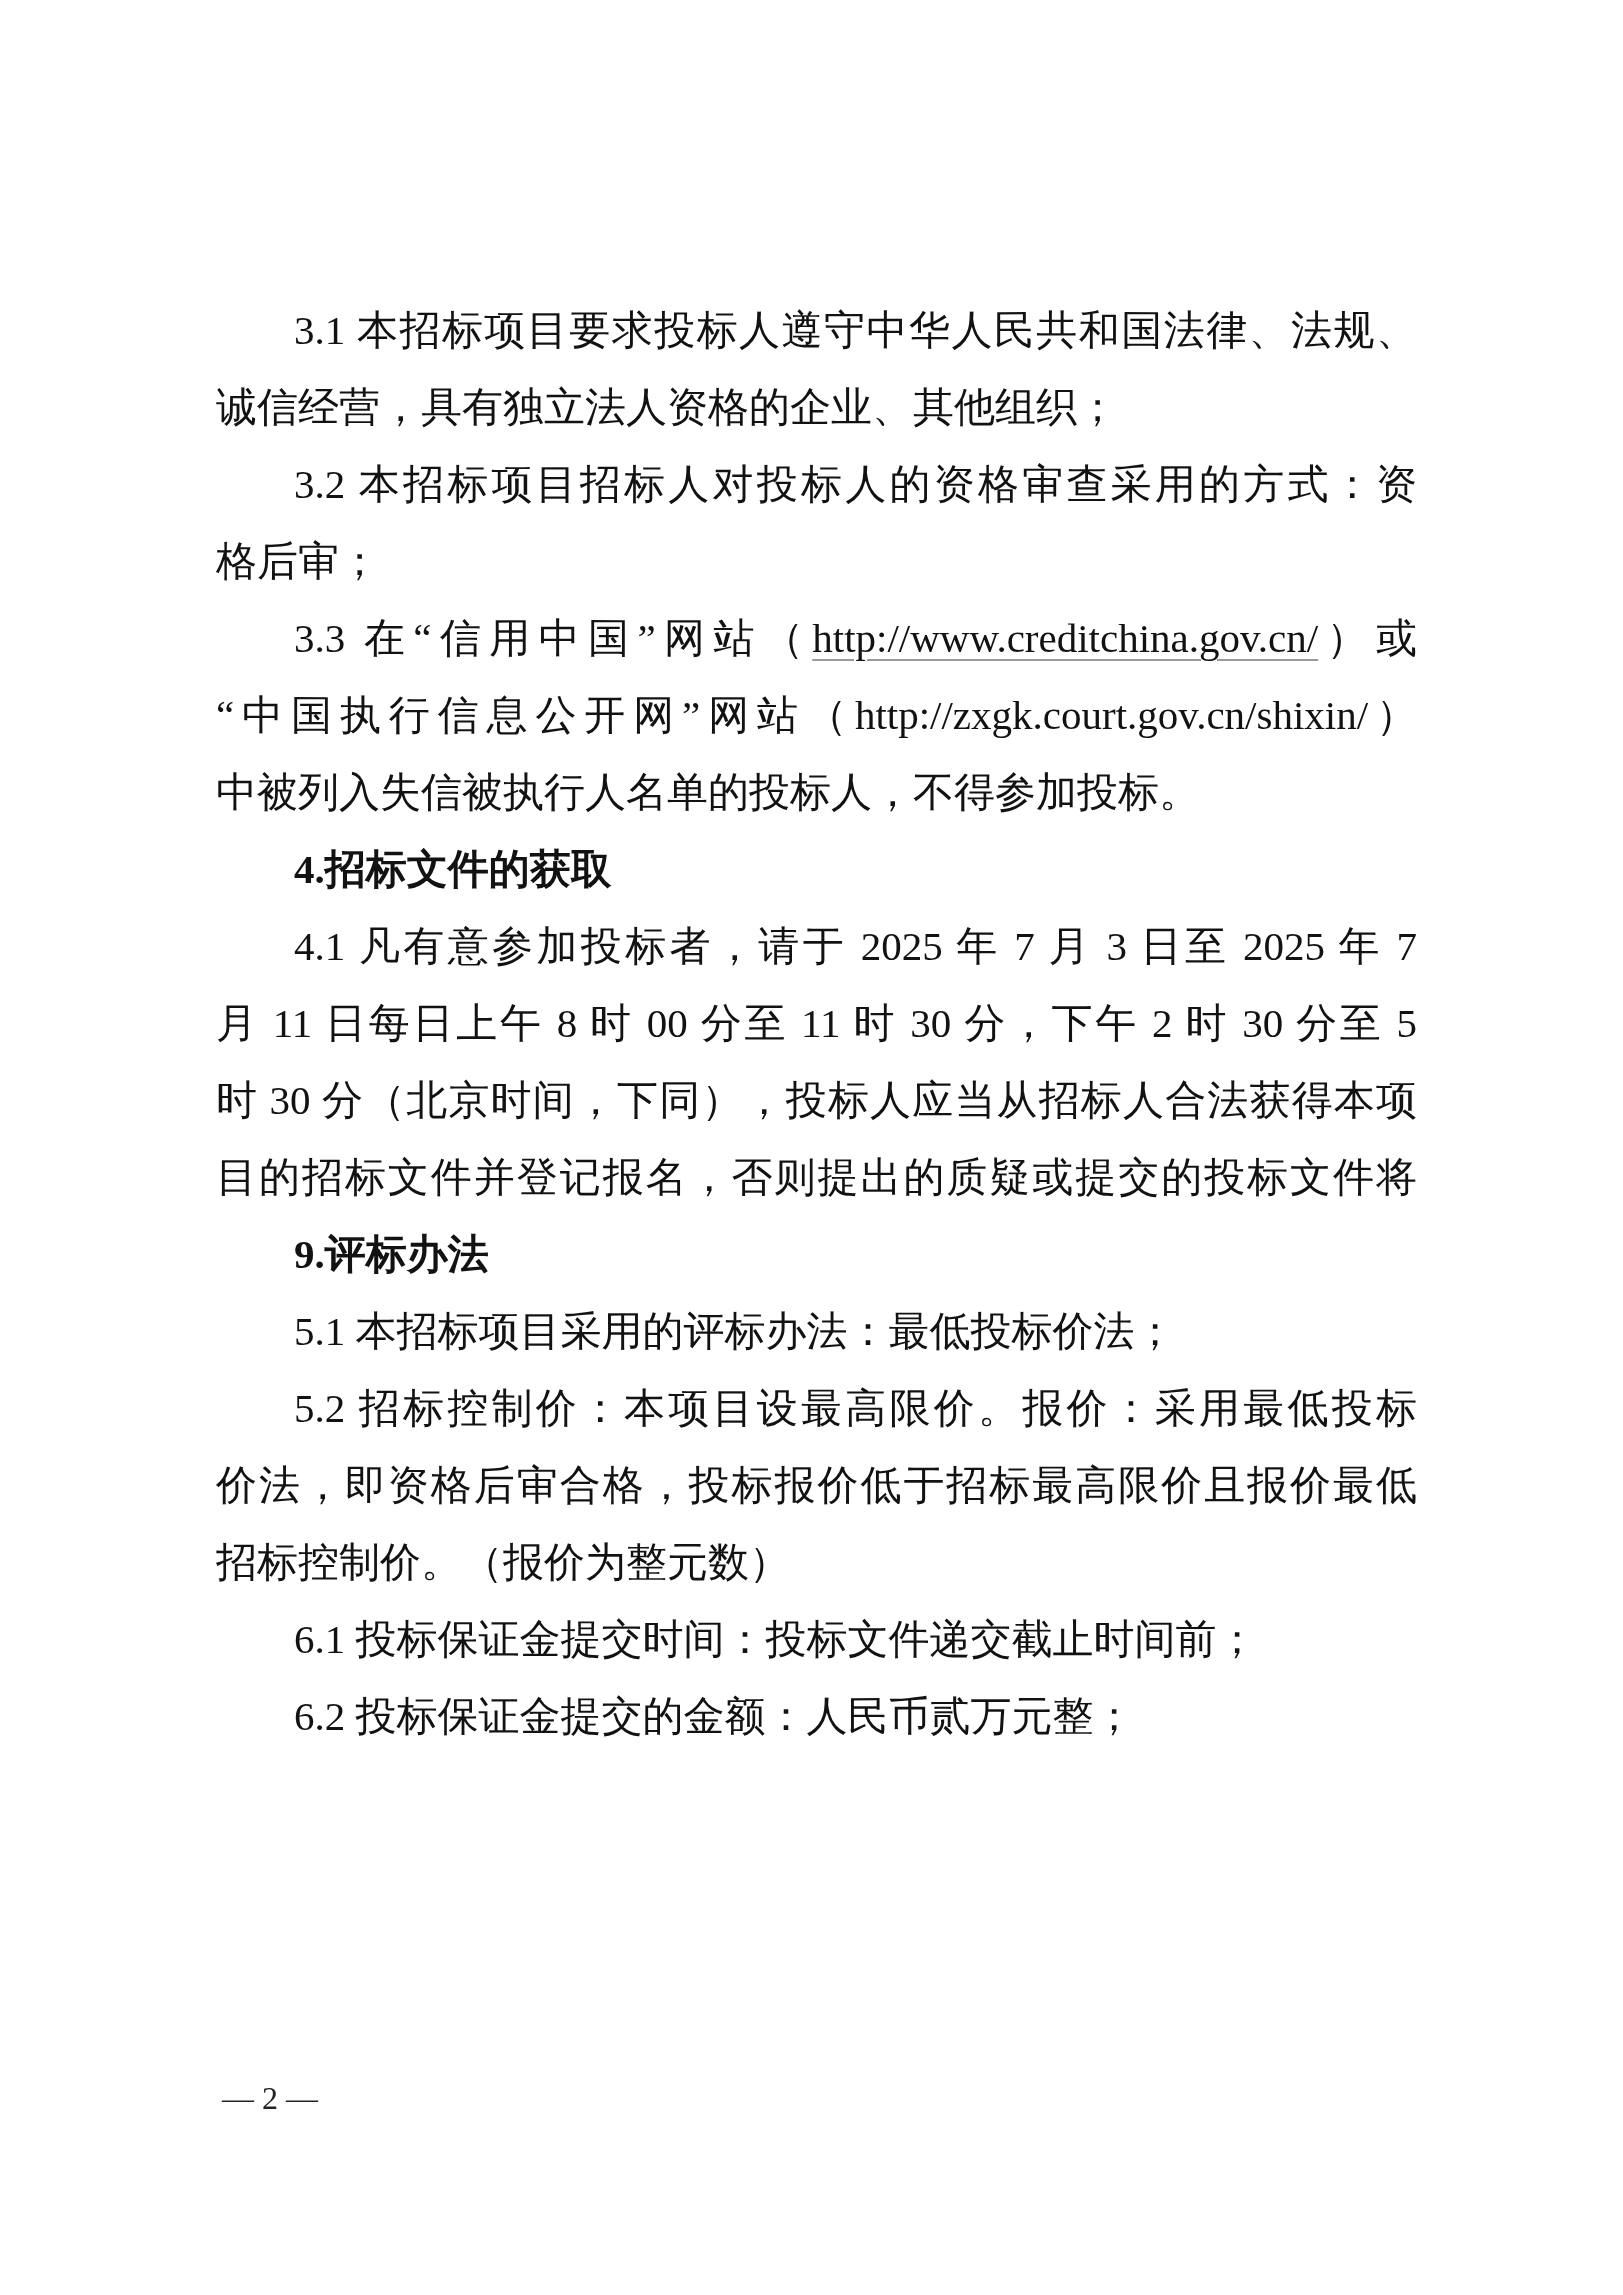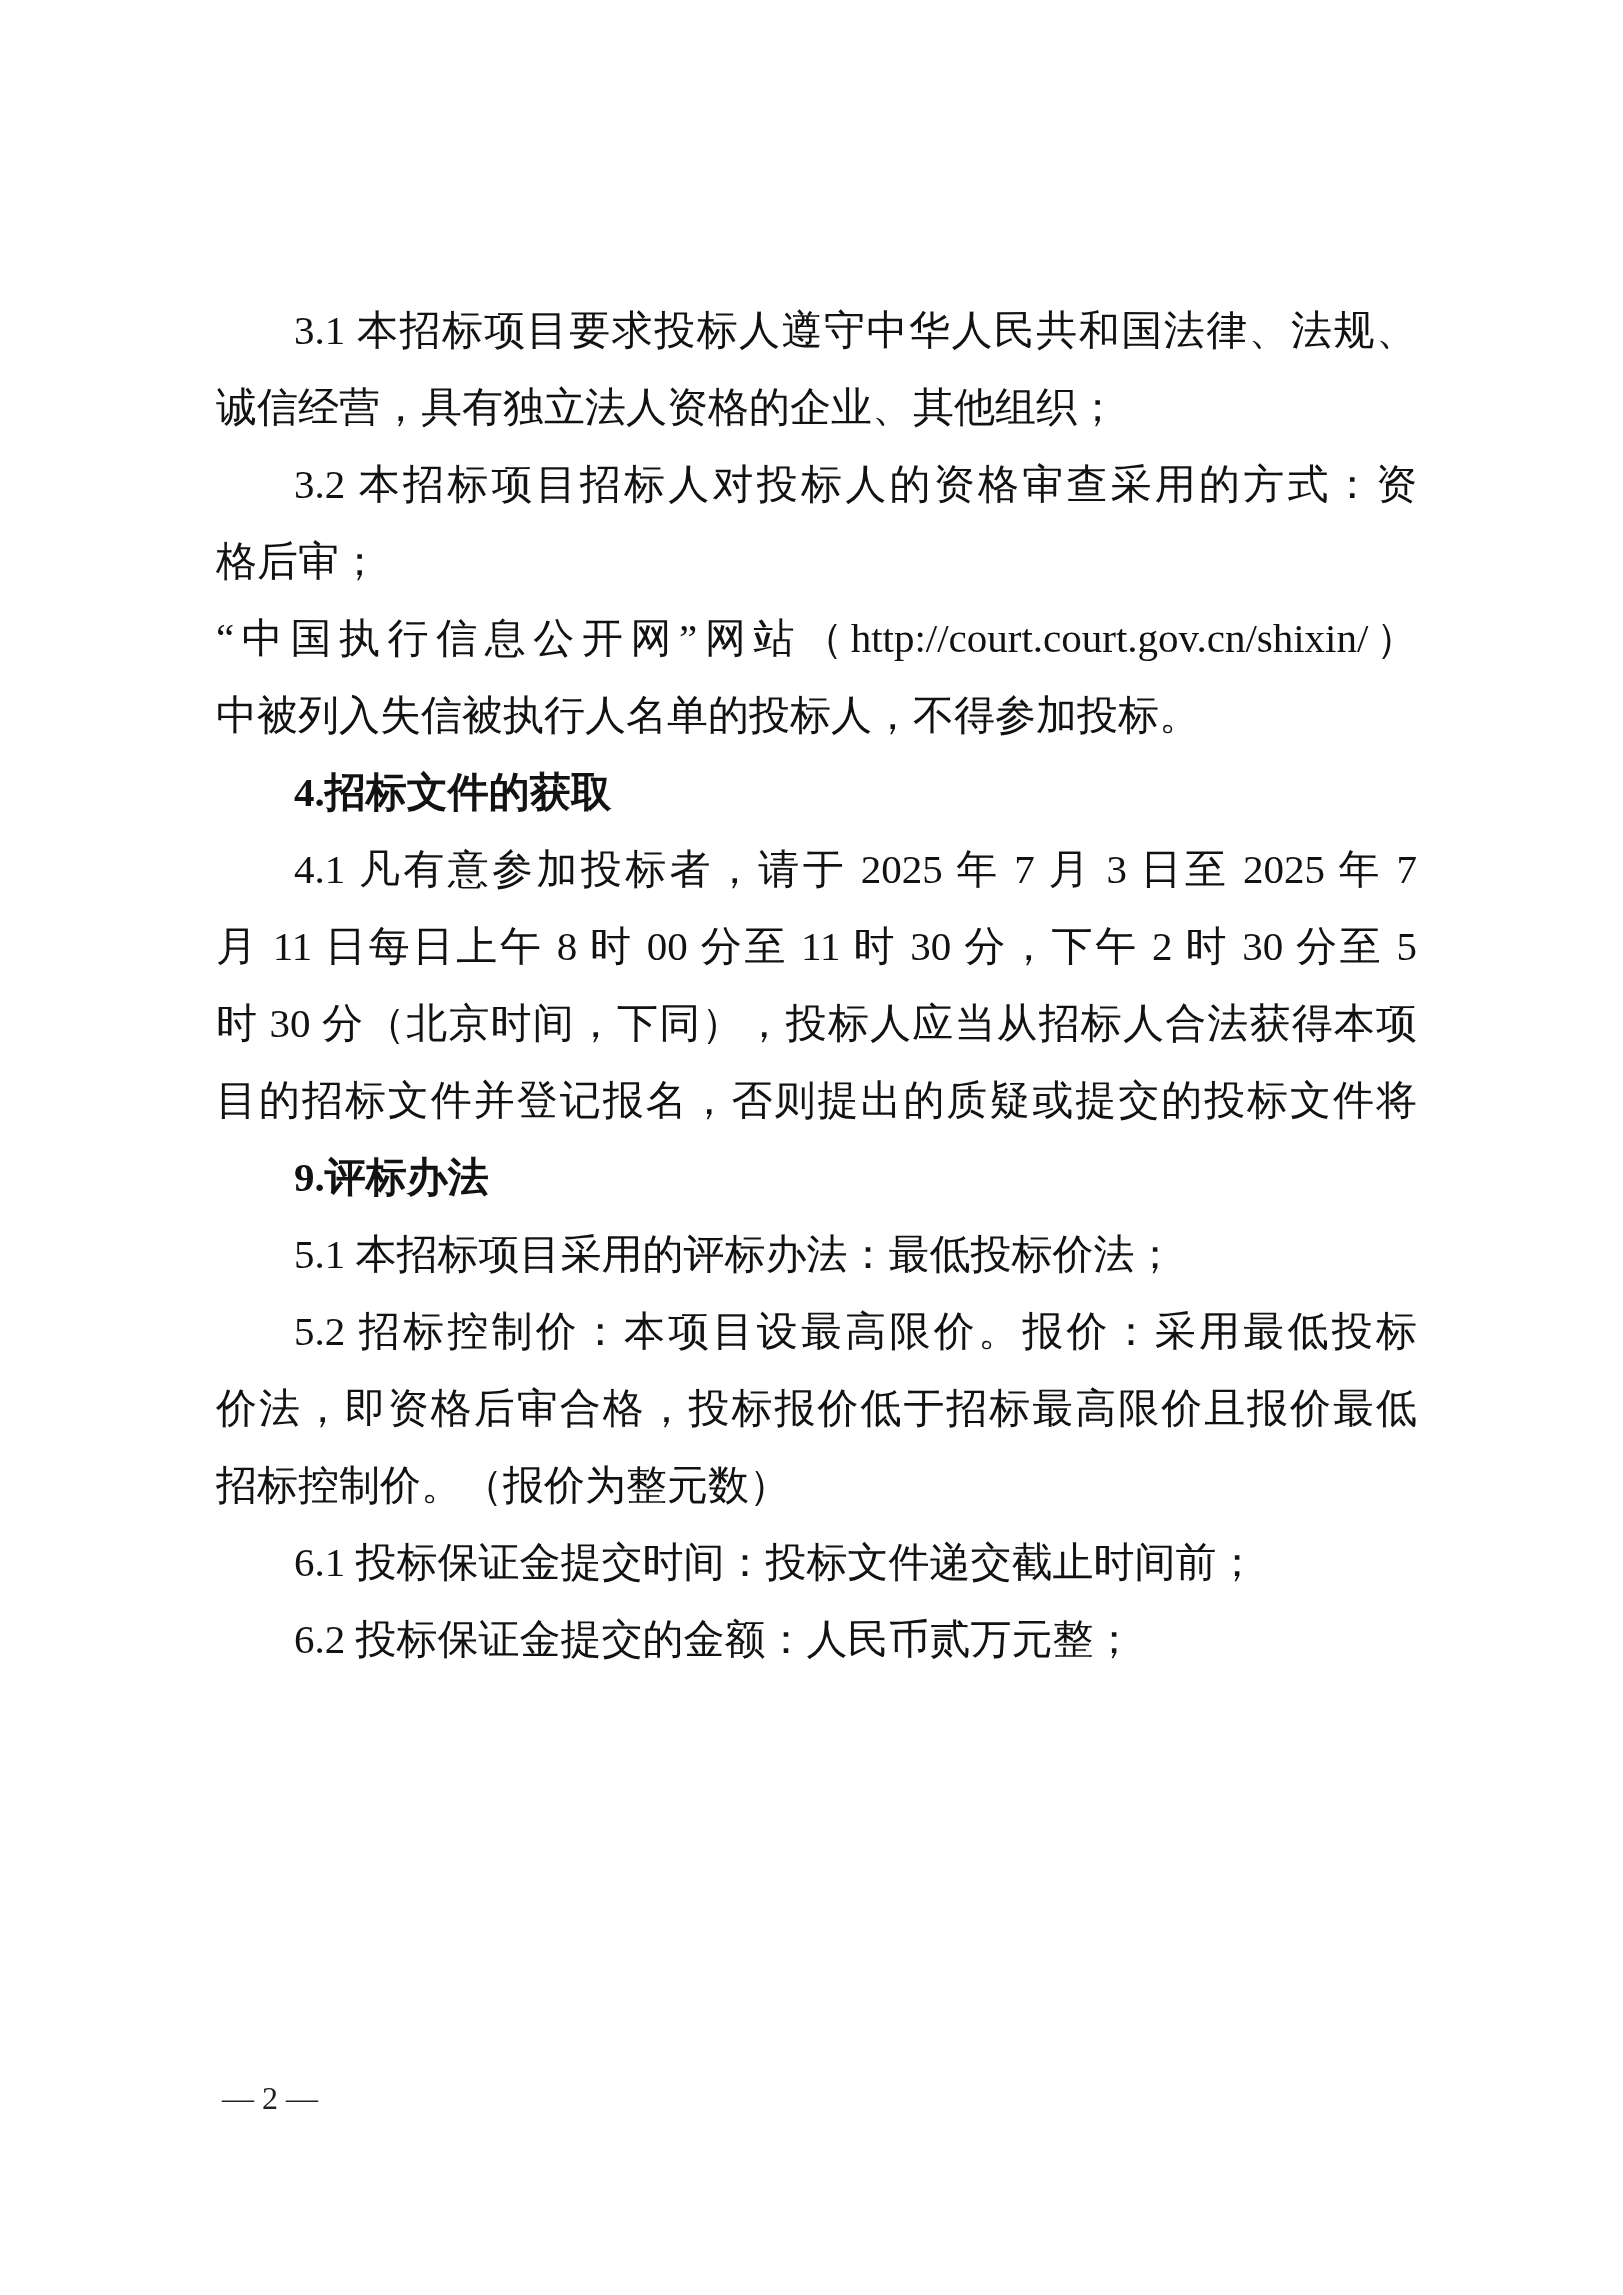--- a/index.html
+++ b/index.html
@@ -34,21 +34,22 @@
 <div class="page">
 
   <div class="textblock">
 
     <div class="line indent fill">3.1 本招标项目要求投标人遵守中华人民共和国法律、法规、</div>
     <div class="line">诚信经营，具有独立法人资格的企业、其他组织；</div>
 
     <div class="line indent fill">3.2 本招标项目招标人对投标人的资格审查采用的方式：资</div>
     <div class="line">格后审；</div>
 
-    <div class="line fill"><span>“中国执行信息公开网”网站（</span><span>http://court.court.gov.cn/shixin/</span><span>）</span></div>
+    <div class="line indent fill"><span>3.3 在“信用中国”网站（</span><span class="url-underline">http://www.creditchina.gov.cn/</span><span>）或</span></div>
+    <div class="line fill"><span>“中国执行信息公开网”网站（</span><span>http://zxgk.court.gov.cn/shixin/</span><span>）</span></div>
     <div class="line">中被列入失信被执行人名单的投标人，不得参加投标。</div>
 
     <div class="line indent bold">4.招标文件的获取</div>
 
     <div class="line indent fill">4.1 凡有意参加投标者，请于 2025 年 7 月 3 日至 2025 年 7</div>
     <div class="line fill">月 11 日每日上午 8 时 00 分至 11 时 30 分，下午 2 时 30 分至 5</div>
     <div class="line fill">时 30 分（北京时间，下同），投标人应当从招标人合法获得本项</div>
     <div class="line fill">目的招标文件并登记报名，否则提出的质疑或提交的投标文件将</div>
 
     <div class="line indent bold">9.评标办法</div>

